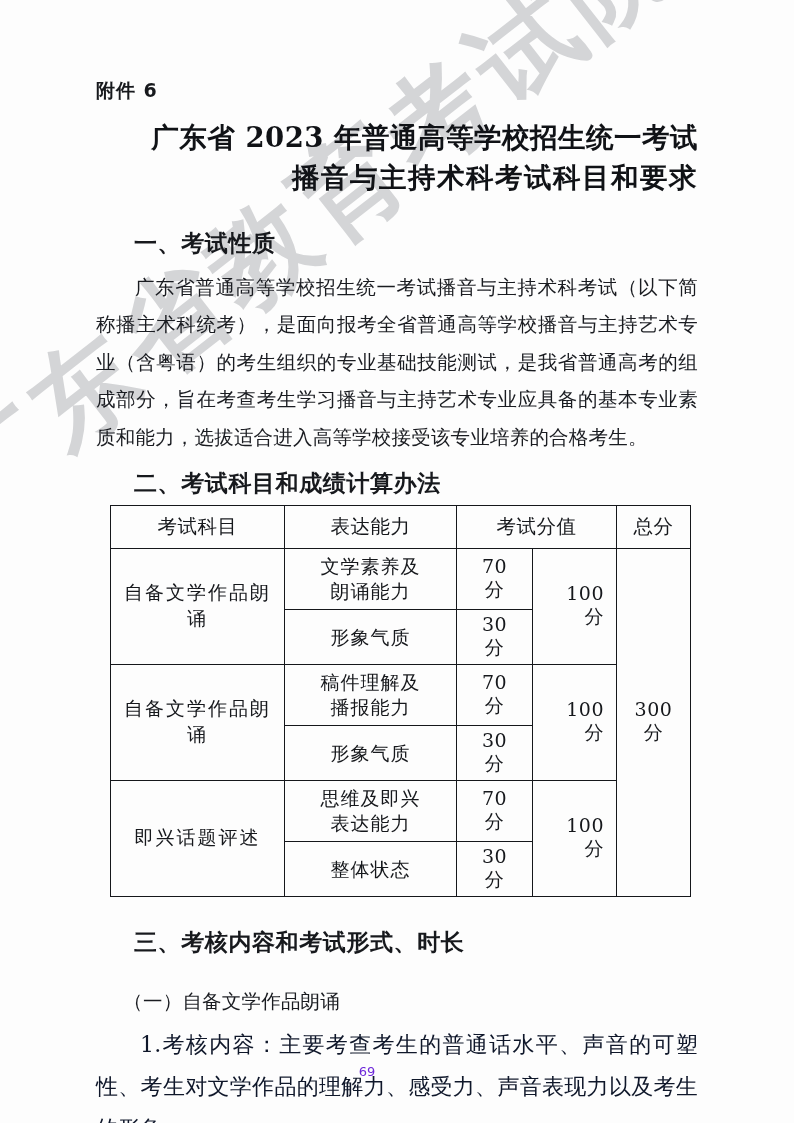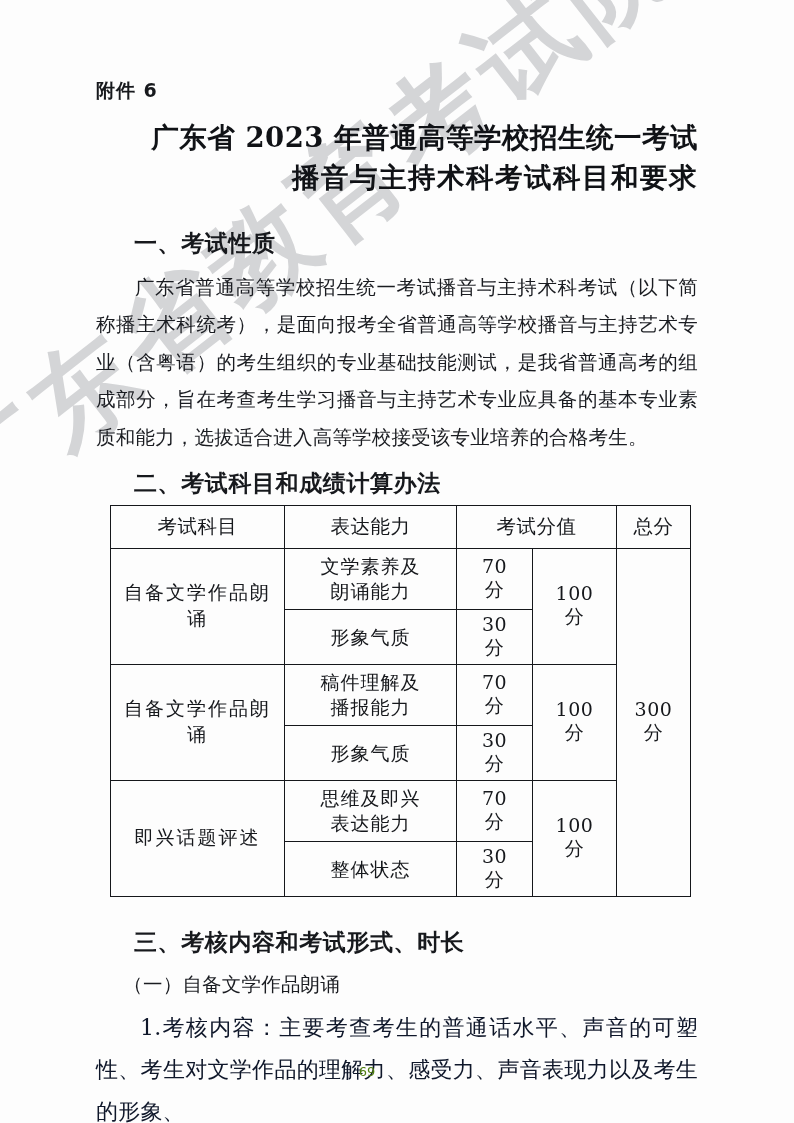--- a/index.html
+++ b/index.html
@@ -95,21 +95,21 @@
     margin-top: 10px;
     font-size: 19.5px;
     line-height: 1.92;
     text-align: justify;
     text-justify: inter-ideograph;
     text-indent: 2em;
     letter-spacing: 0.2px;
     color: #1a1c21;
   }
   .sub-heading {
-    margin-top: 8px;
+    margin-top: 25px;
     font-size: 19.5px;
     line-height: 1.9;
     text-indent: 1.4em;
     letter-spacing: 0.2px;
     color: #1a1c21;
   }
   .numbered-para {
     margin-top: 4px;
     font-size: 22px;
     line-height: 1.92;
@@ -149,33 +149,33 @@
     height: 82px;
     letter-spacing: 2px;
   }
   .score-table td.content-cell {
     height: 54px;
     line-height: 1.3;
     letter-spacing: 1px;
   }
   .score-table td.content-cell.single { height: 30px; }
   .score-table td.pts { width: 76px; }
-  .score-table td.subtotal { width: 84px; }
+  .score-table td.subtotal { width: 84px; text-align: right; }
   .score-table td.total { width: 74px; }
   .col-subject { width: 174px; }
   .col-content { width: 172px; }
 
   .page-number {
     position: absolute;
     left: 0;
     bottom: 44px;
     width: 734px;
     text-align: center;
     font-size: 13px;
-    color: #4d7c0f;
+    color: #6d28d9;
     font-family: "DejaVu Sans", "Liberation Sans", sans-serif;
     z-index: 10;
   }
 </style>
 </head>
 <body>
 
 <div class="page">
 
   <div class="watermark">

